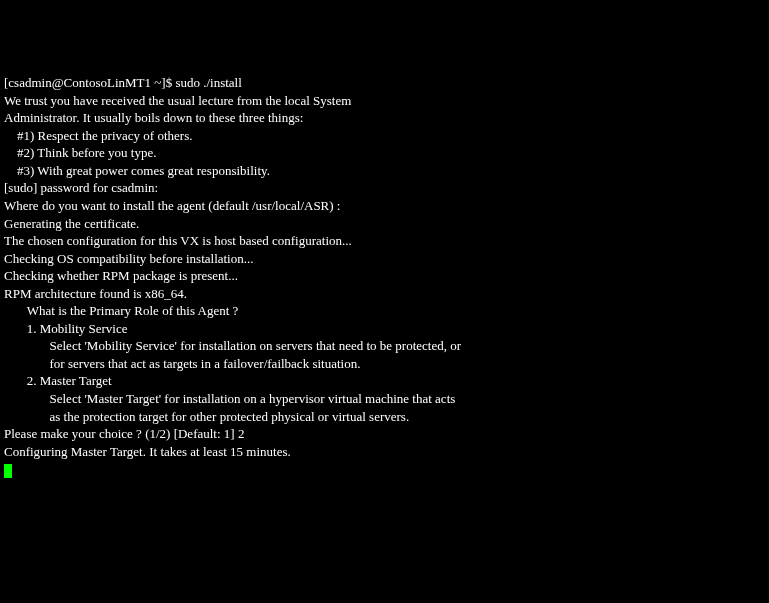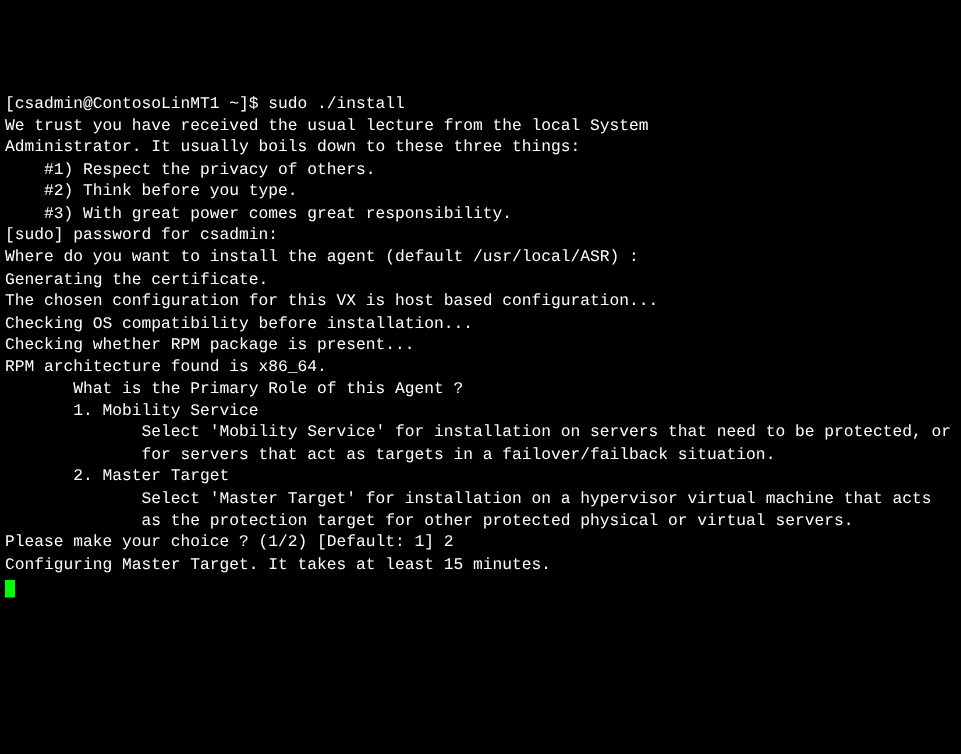--- a/index.html
+++ b/index.html
@@ -1,18 +1,19 @@
 <!DOCTYPE html>
 <html><head>
   <meta charset="utf-8">
   <style>
     * {
       margin: 0;
       padding: 0;
       box-sizing: border-box;
+      font-family: Liberation Serif, serif;
     }
     body {
       background-color: #000000;
       color: #ffffff;
       font-family: 'Courier New', Courier, monospace;
       font-size: 13px;
       line-height: 1.35;
       padding: 4px;
       width: 769px;
       height: 603px;

